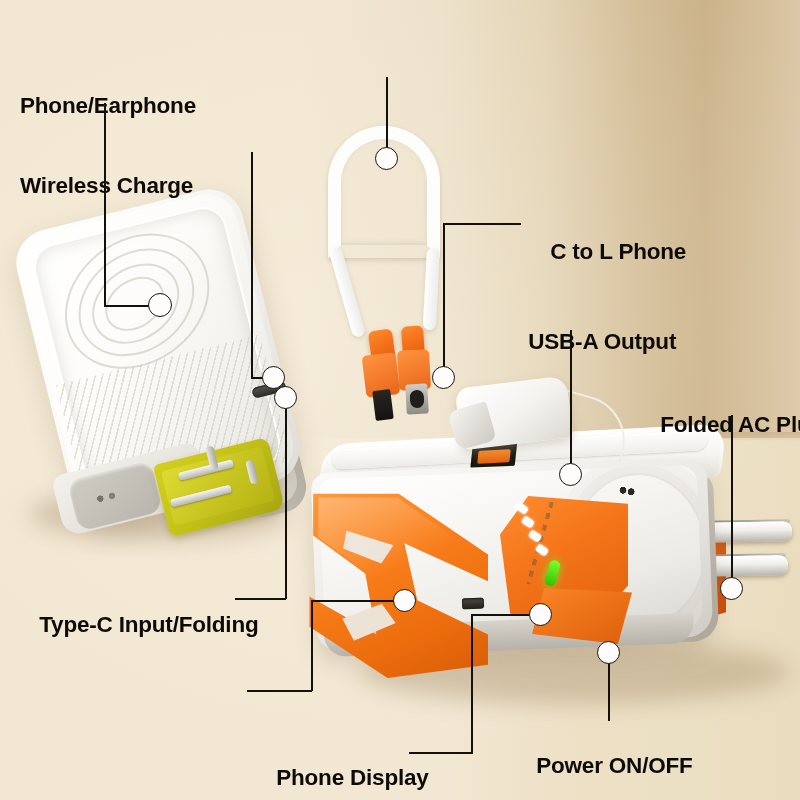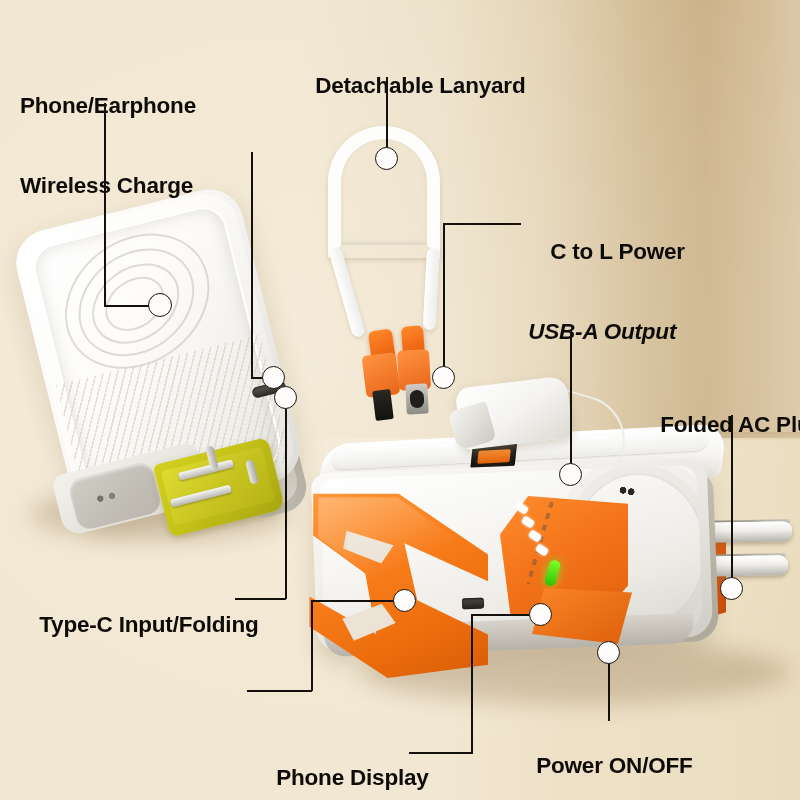--- a/index.html
+++ b/index.html
@@ -455,34 +455,31 @@
     <div>Wireless Charge</div>
   </div>
   <div class="cl v" style="left:104px;top:103px;height:203px;"></div>
   <div class="cl h" style="left:104px;top:305px;width:46px;"></div>
   <div class="dot" style="left:148px;top:293px;width:24px;height:24px;"></div>
 
   <div class="cl v" style="left:251px;top:152px;height:226px;"></div>
   <div class="cl h" style="left:251px;top:377px;width:13px;"></div>
   <div class="dot" style="left:262px;top:366px;width:23px;height:23px;"></div>
 
-  <div class="lbl" style="left:291px;top:46px;">
-    <span>Detachable Lanyard</span>
-  </div>
   <div class="cl v" style="left:386px;top:77px;height:75px;"></div>
   <div class="dot" style="left:375px;top:147px;width:23px;height:23px;"></div>
 
   <div class="lbl" style="left:526px;top:212px;">
-    <span>C to L Power</span>
+    <span>C to L Phone</span>
   </div>
   <div class="cl h" style="left:443px;top:223px;width:78px;"></div>
   <div class="cl v" style="left:443px;top:223px;height:148px;"></div>
   <div class="dot" style="left:432px;top:366px;width:23px;height:23px;"></div>
 
-  <div class="lbl" style="left:504px;top:292px;font-style:italic;">
+  <div class="lbl" style="left:504px;top:302px;">
     <span>USB-A Output</span>
   </div>
   <div class="cl v" style="left:570px;top:330px;height:138px;"></div>
   <div class="dot" style="left:559px;top:463px;width:23px;height:23px;"></div>
 
   <div class="lbl" style="left:636px;top:385px;">
     <span>Folded AC Plug</span>
   </div>
   <div class="cl v" style="left:731px;top:415px;height:167px;"></div>
   <div class="dot" style="left:720px;top:577px;width:23px;height:23px;"></div>

